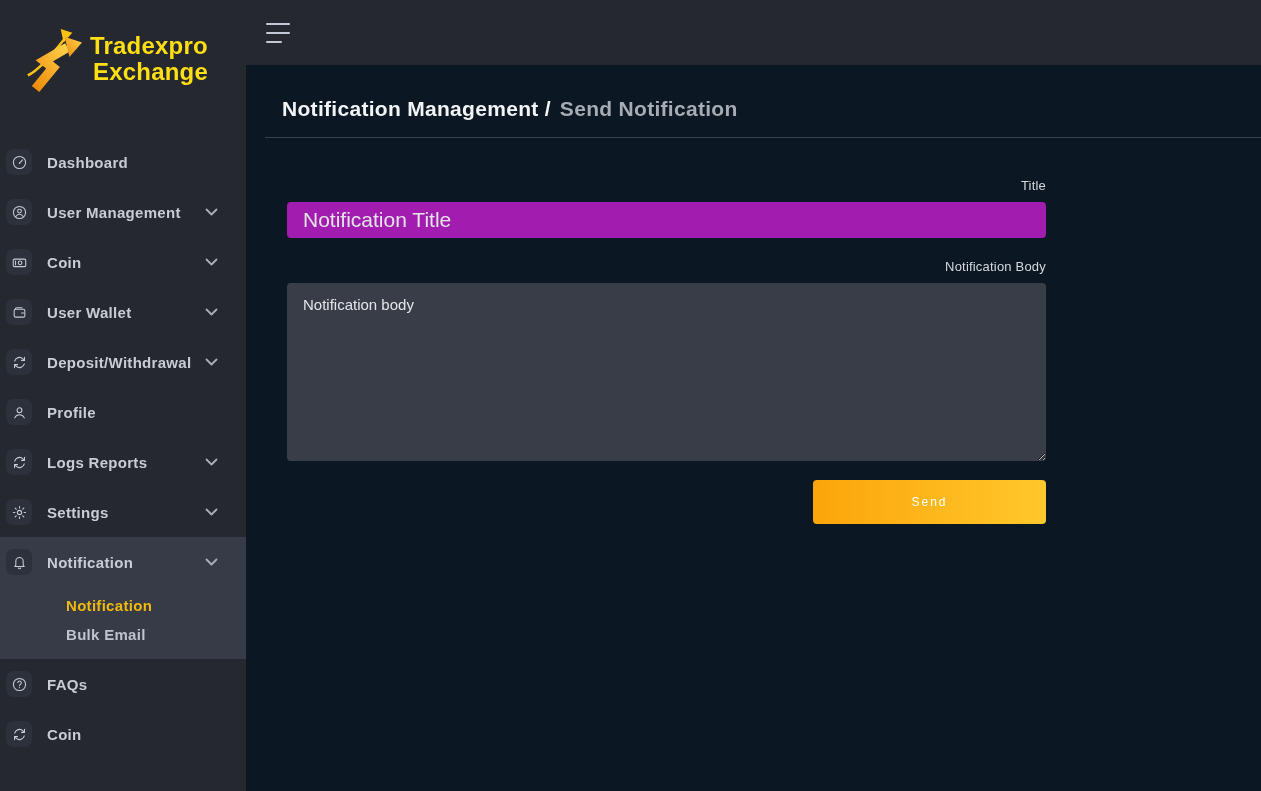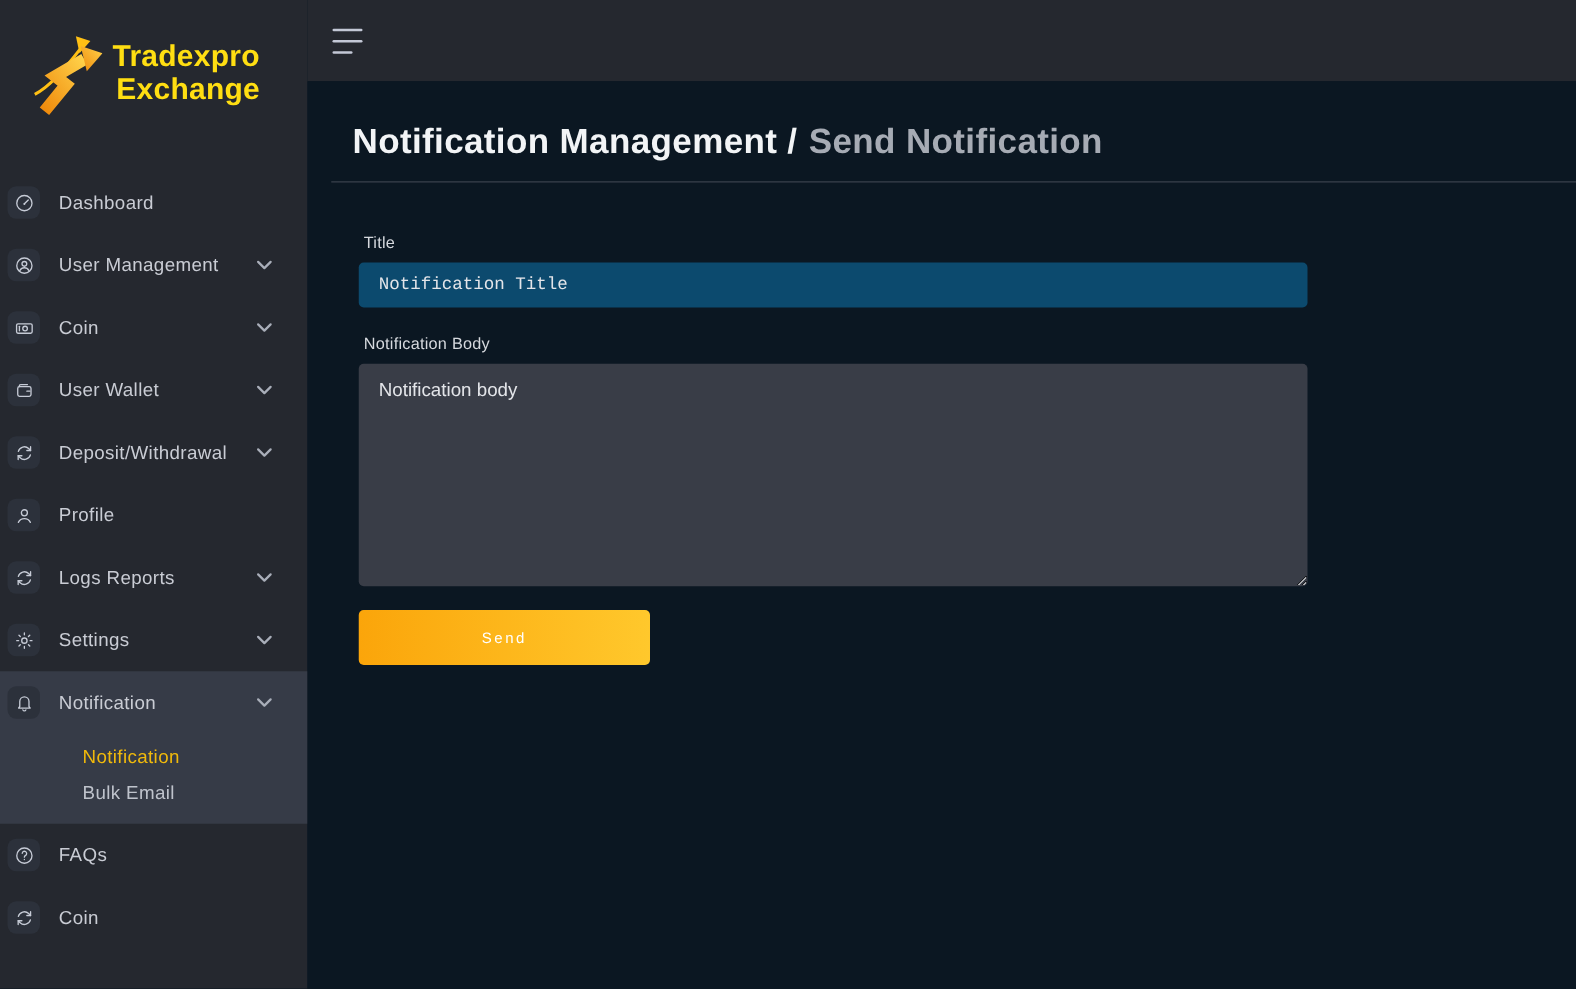--- a/index.html
+++ b/index.html
@@ -6,45 +6,45 @@
   body{
     width:1261px;height:791px;overflow:hidden;display:flex;
     background:#0B1722;font-family:"Liberation Sans",sans-serif;
     -webkit-font-smoothing:antialiased;
   }
   
   .sidebar{width:246px;min-width:246px;height:791px;background:#25282F;}
   .logo{display:flex;align-items:center;gap:8px;padding:18px 8px 0 22px;height:99px;box-sizing:border-box;cursor:pointer;}
   .logo-text span{display:block;color:#FFDE12;font-weight:bold;font-size:24px;line-height:26px;letter-spacing:.2px;}
   .logo-text span:nth-child(2){margin-left:3px;}
-  .nav{margin-top:38px;}
+  .nav{margin-top:38px;font-weight:bold;}
   .nav-item{height:50px;display:flex;align-items:center;padding:0 28px 0 6px;cursor:pointer;color:#C9CCD4;}
   .tile{width:26px;height:26px;border-radius:7px;background:#2C313B;display:flex;align-items:center;justify-content:center;color:#C6CBD6;flex-shrink:0;}
   .lbl{margin-left:15px;font-size:15px;letter-spacing:.3px;white-space:nowrap;}
   .chev{margin-left:auto;display:flex;color:#A9AEB9;}
   .nav-section.active{background:#363B47;padding-bottom:10px;}
   .submenu{padding-top:4px;}
   .submenu-item{height:29px;display:flex;align-items:center;padding-left:66px;font-size:15px;color:#BFC3CC;cursor:pointer;letter-spacing:.3px;}
   .submenu-item.active{color:#F0B90B;}
   
   .right{flex:1;display:flex;flex-direction:column;min-width:0;}
   .topbar{height:65px;min-height:65px;background:#25282F;display:flex;align-items:center;padding-left:20px;box-sizing:border-box;}
   .hamburger{background:none;border:none;padding:0;margin:0;display:flex;flex-direction:column;align-items:flex-start;gap:7px;cursor:pointer;}
   .hl{display:block;width:24px;height:2px;background:#C3C8D6;border-radius:1px;}
   .hl.short{width:16px;}
   .content{flex:1;background:#0B1722;padding:32px 0 0 19px;box-sizing:border-box;}
-  .page-head{margin:0 0 0 17px;font-size:28px;font-weight:bold;letter-spacing:.3px;}
+  .page-head{margin:0 0 0 17px;font-size:21px;font-weight:bold;letter-spacing:.3px;}
   .crumb-section{color:#F2F4F6;margin-right:9px;}
   .crumb-page{color:#A6ABB4;}
   .divider{margin-top:16px;border-bottom:1px solid #3A414C;}
   
-  .notif-form{margin:40px 215px 0 22px;display:flex;flex-direction:column;align-items:flex-start;}
+  .notif-form{margin:40px 215px 0 22px;display:flex;flex-direction:column;align-items:flex-end;}
   .f-label{font-size:13px;color:#D6D9DE;margin-left:4px;letter-spacing:.2px;}
   .f-label.mt{margin-top:21px;}
-  .f-input{margin-top:9px;width:100%;box-sizing:border-box;height:36px;background:#0c4a6e;border:none;border-radius:4px;padding:0 16px;color:#E6E8EC;font-size:14px;font-family:Liberation Mono, monospace;outline:none;}
+  .f-input{margin-top:9px;width:100%;box-sizing:border-box;height:36px;background:#a21caf;border:none;border-radius:4px;padding:0 16px;color:#E6E8EC;font-size:21px;font-family:Liberation Sans, sans-serif;outline:none;}
   .f-textarea{margin-top:9px;width:100%;box-sizing:border-box;height:178px;background:#393D47;border:none;border-radius:4px;padding:13px 16px;color:#E6E8EC;font-size:15px;font-family:inherit;outline:none;resize:vertical;}
   ::placeholder{color:#E3E5E9;opacity:1;}
   .send-btn{margin-top:19px;width:233px;height:44px;border:none;border-radius:4px;
     background:linear-gradient(90deg,#FBA50A,#FFC82C);color:#FFFFFF;font-size:12px;
     font-family:inherit;letter-spacing:2px;cursor:pointer;}
   svg{display:block;}
 </style>
 </head>
 <body>
 

